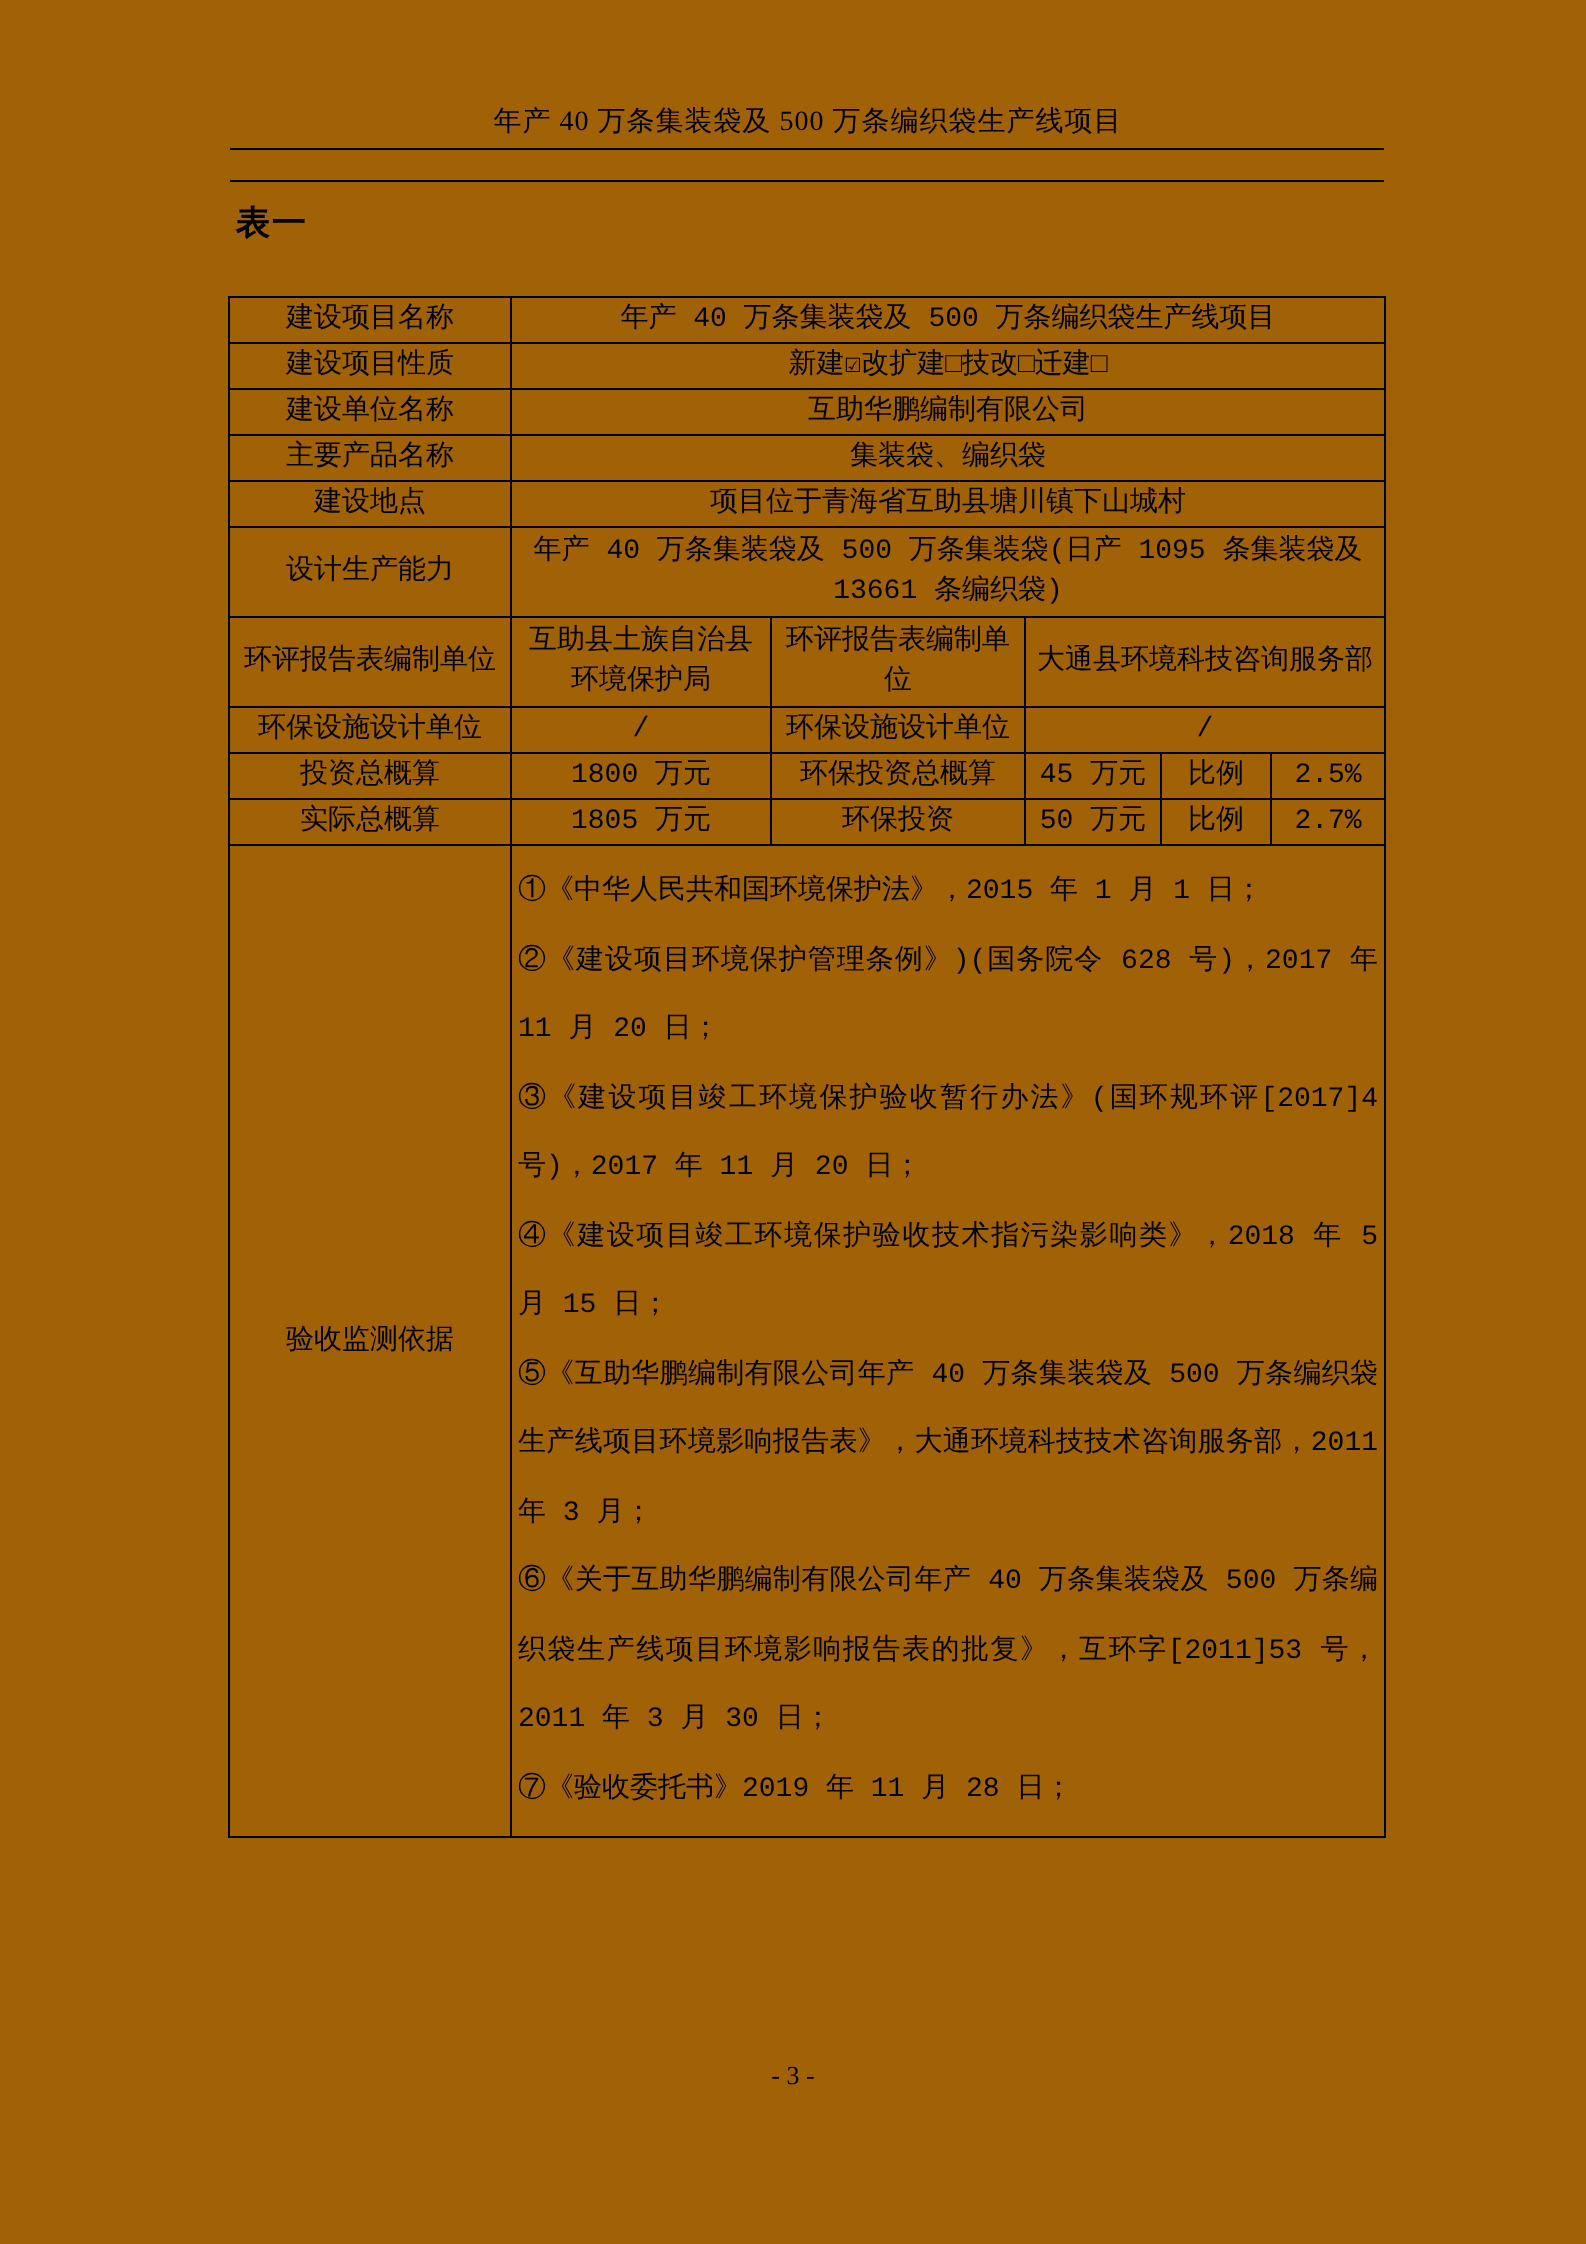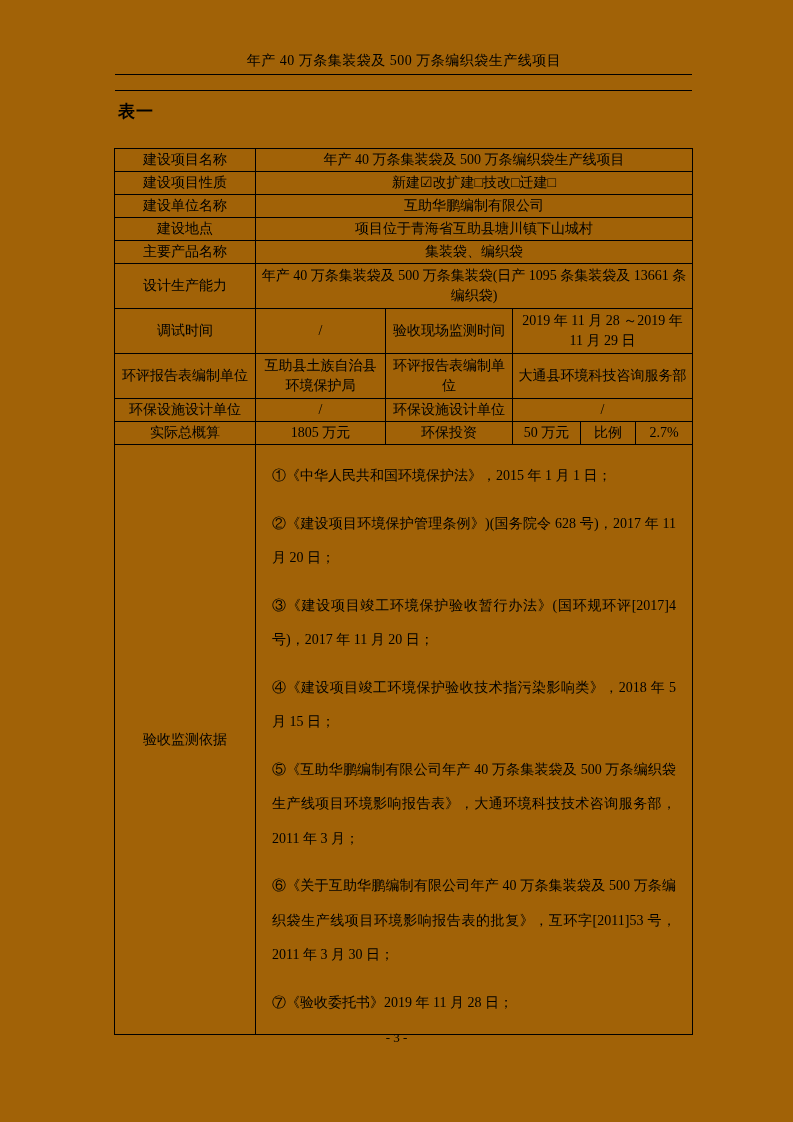--- a/index.html
+++ b/index.html
@@ -31,31 +31,32 @@
     table-layout:fixed;
     font-size:14px;
   }
   table.main td{
     border:1.4px solid #000;
     text-align:center;
     vertical-align:middle;
     padding:1px 3px;
     line-height:20px;
     overflow:hidden;
+    font-family:Liberation Mono, monospace;
   }
   tr.h22{height:22px;}
   tr.h45{height:45px;}
   td.basis-label{height:493px;}
   td.basis-content{
     text-align:justify;
     vertical-align:top;
     padding:5px 8px 4px 8px;
   }
   td.basis-content p{
-    margin:13px;
+    margin:0;
     line-height:34.5px;
     text-align:justify;
   }
   
   .footer{
     position:absolute;left:0;top:1030px;width:100%;
     text-align:center;font-size:13px;
   }
 </style>
 </head>
@@ -85,48 +86,50 @@
       </tr>
       <tr class="h22">
         <td>建设项目性质</td>
         <td colspan="5">新建☑改扩建□技改□迁建□</td>
       </tr>
       <tr class="h22">
         <td>建设单位名称</td>
         <td colspan="5">互助华鹏编制有限公司</td>
       </tr>
       <tr class="h22">
+        <td>主要产品名称</td>
+        <td colspan="5">集装袋、编织袋</td>
+      </tr>
+      <tr class="h22">
         <td>建设地点</td>
         <td colspan="5">项目位于青海省互助县塘川镇下山城村</td>
-      </tr>
-      <tr class="h22">
-        <td>主要产品名称</td>
-        <td colspan="5">集装袋、编织袋</td>
       </tr>
       <tr class="h45">
         <td>设计生产能力</td>
         <td colspan="5">年产 40 万条集装袋及 500 万条集装袋(日产 1095 条集装袋及 13661 条编织袋)</td>
-      </tr>
-      <tr class="h45">
-        <td>调试时间</td>
-        <td>/</td>
-        <td>验收现场监测时间</td>
-        <td colspan="3">2019 年 11 月 28 ～2019 年 11 月 29 日</td>
       </tr>
       <tr class="h45">
         <td>环评报告表编制单位</td>
         <td>互助县土族自治县环境保护局</td>
         <td>环评报告表编制单位</td>
         <td colspan="3">大通县环境科技咨询服务部</td>
       </tr>
       <tr class="h22">
         <td>环保设施设计单位</td>
         <td>/</td>
         <td>环保设施设计单位</td>
         <td colspan="3">/</td>
+      </tr>
+      <tr class="h22">
+        <td>投资总概算</td>
+        <td>1800 万元</td>
+        <td>环保投资总概算</td>
+        <td>45 万元</td>
+        <td>比例</td>
+        <td>2.5%</td>
       </tr>
       <tr class="h22">
         <td>实际总概算</td>
         <td>1805 万元</td>
         <td>环保投资</td>
         <td>50 万元</td>
         <td>比例</td>
         <td>2.7%</td>
       </tr>
       <tr>

